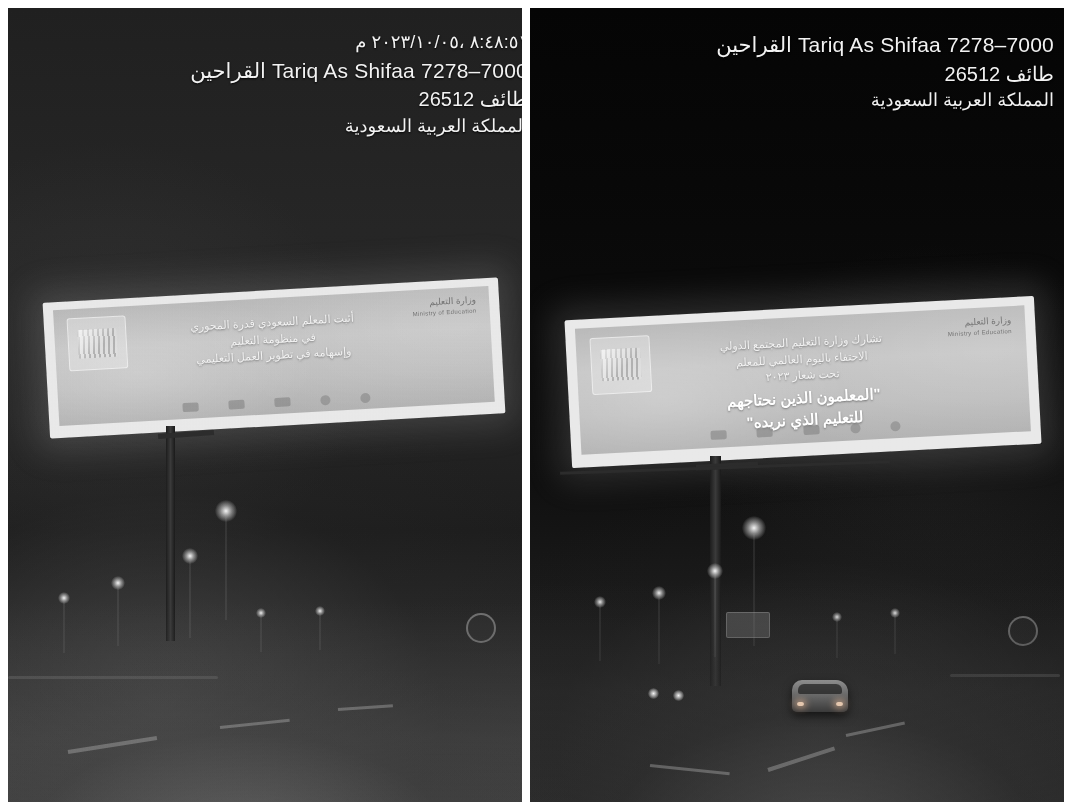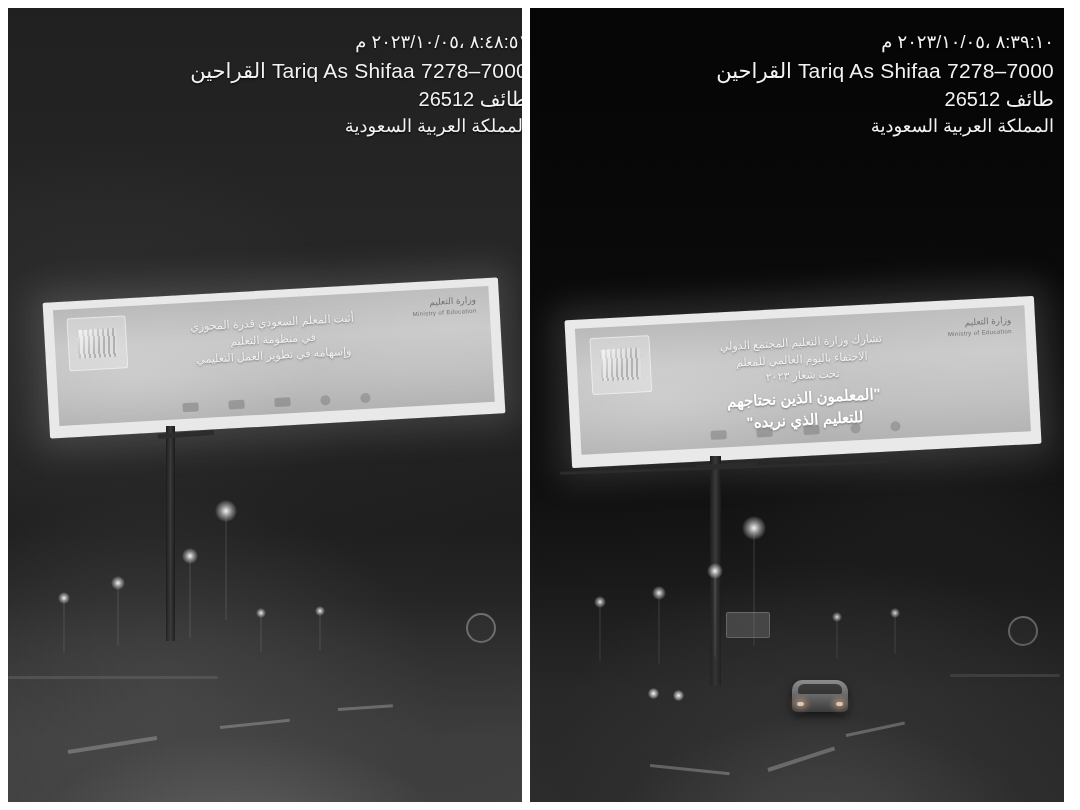--- a/index.html
+++ b/index.html
@@ -441,20 +441,19 @@
     <div class="headlight" style="left:118px; top:680px;"></div>
     <div class="headlight" style="left:143px; top:682px;"></div>
 
     <div class="lane" style="left:238px; top:760px; width:70px; height:4px; transform: rotate(-18deg);"></div>
     <div class="lane" style="left:316px; top:726px; width:60px; height:3px; transform: rotate(-12deg);"></div>
     <div class="lane" style="left:120px; top:756px; width:80px; height:3px; transform: rotate(6deg);"></div>
 
     <div class="grain"></div>
 
     <div class="stamp">
-      <span class="line l1">٨:٣٩:١٠ ،٢٠٢٣/١٠/٠٥ م</span>
       <span class="line l2">7000–7278 Tariq As Shifaa القراحين</span>
       <span class="line l3">طائف 26512</span>
       <span class="line l4">المملكة العربية السعودية</span>
     </div>
   </div>
 
 </div>
 
 </body></html>

